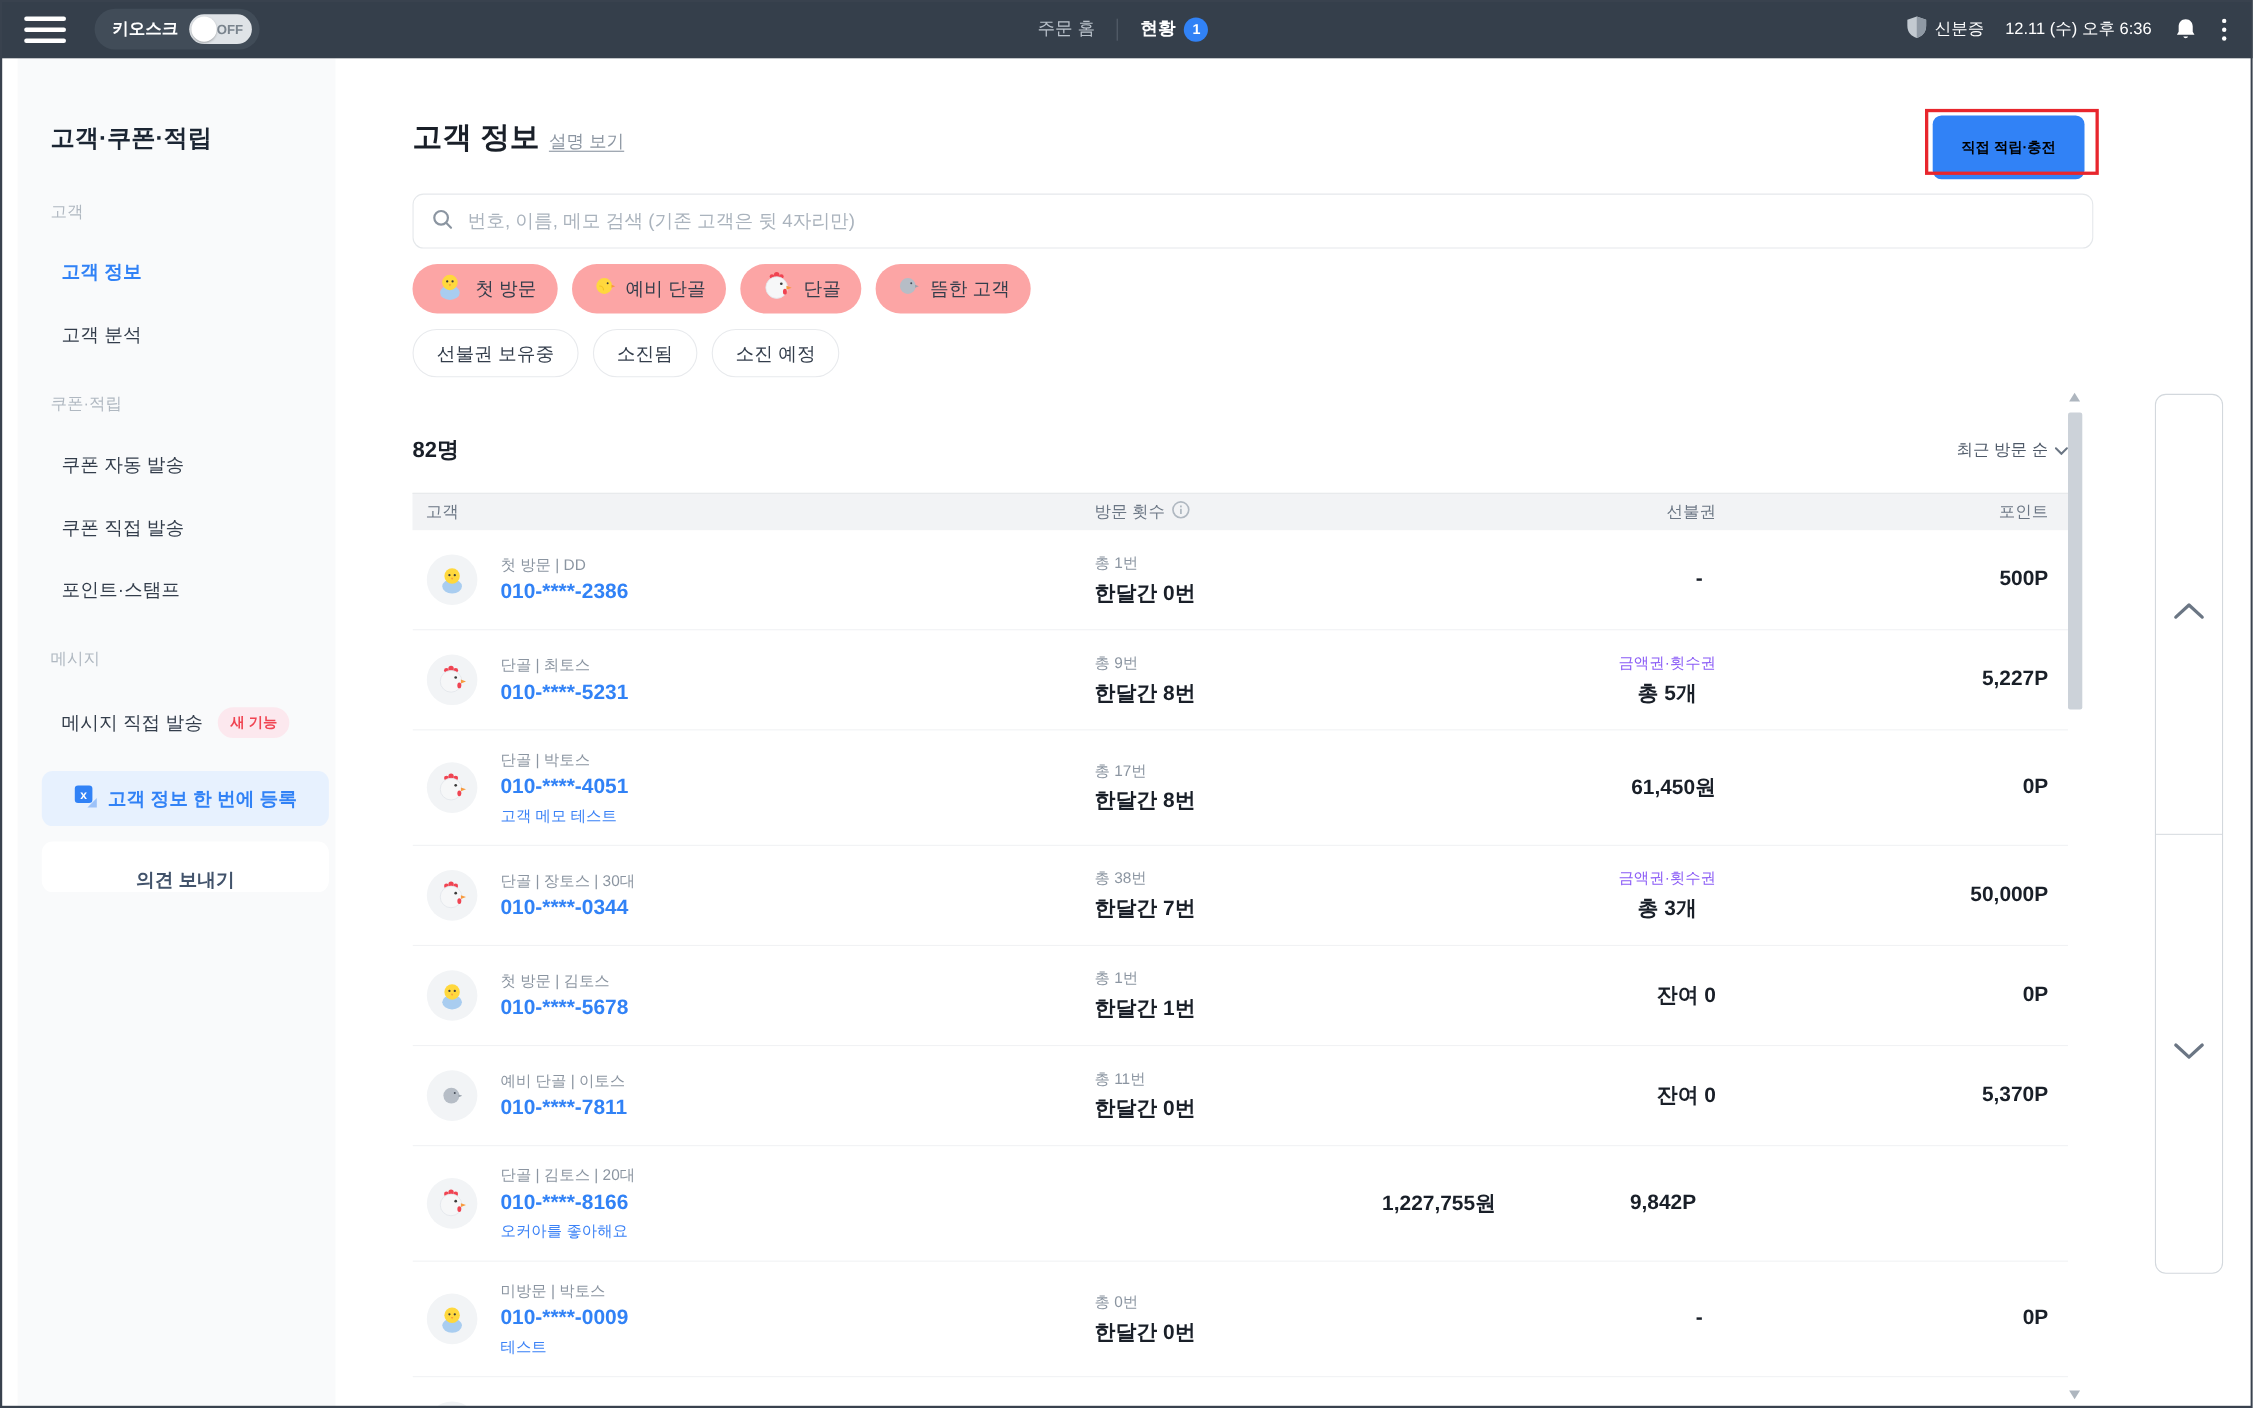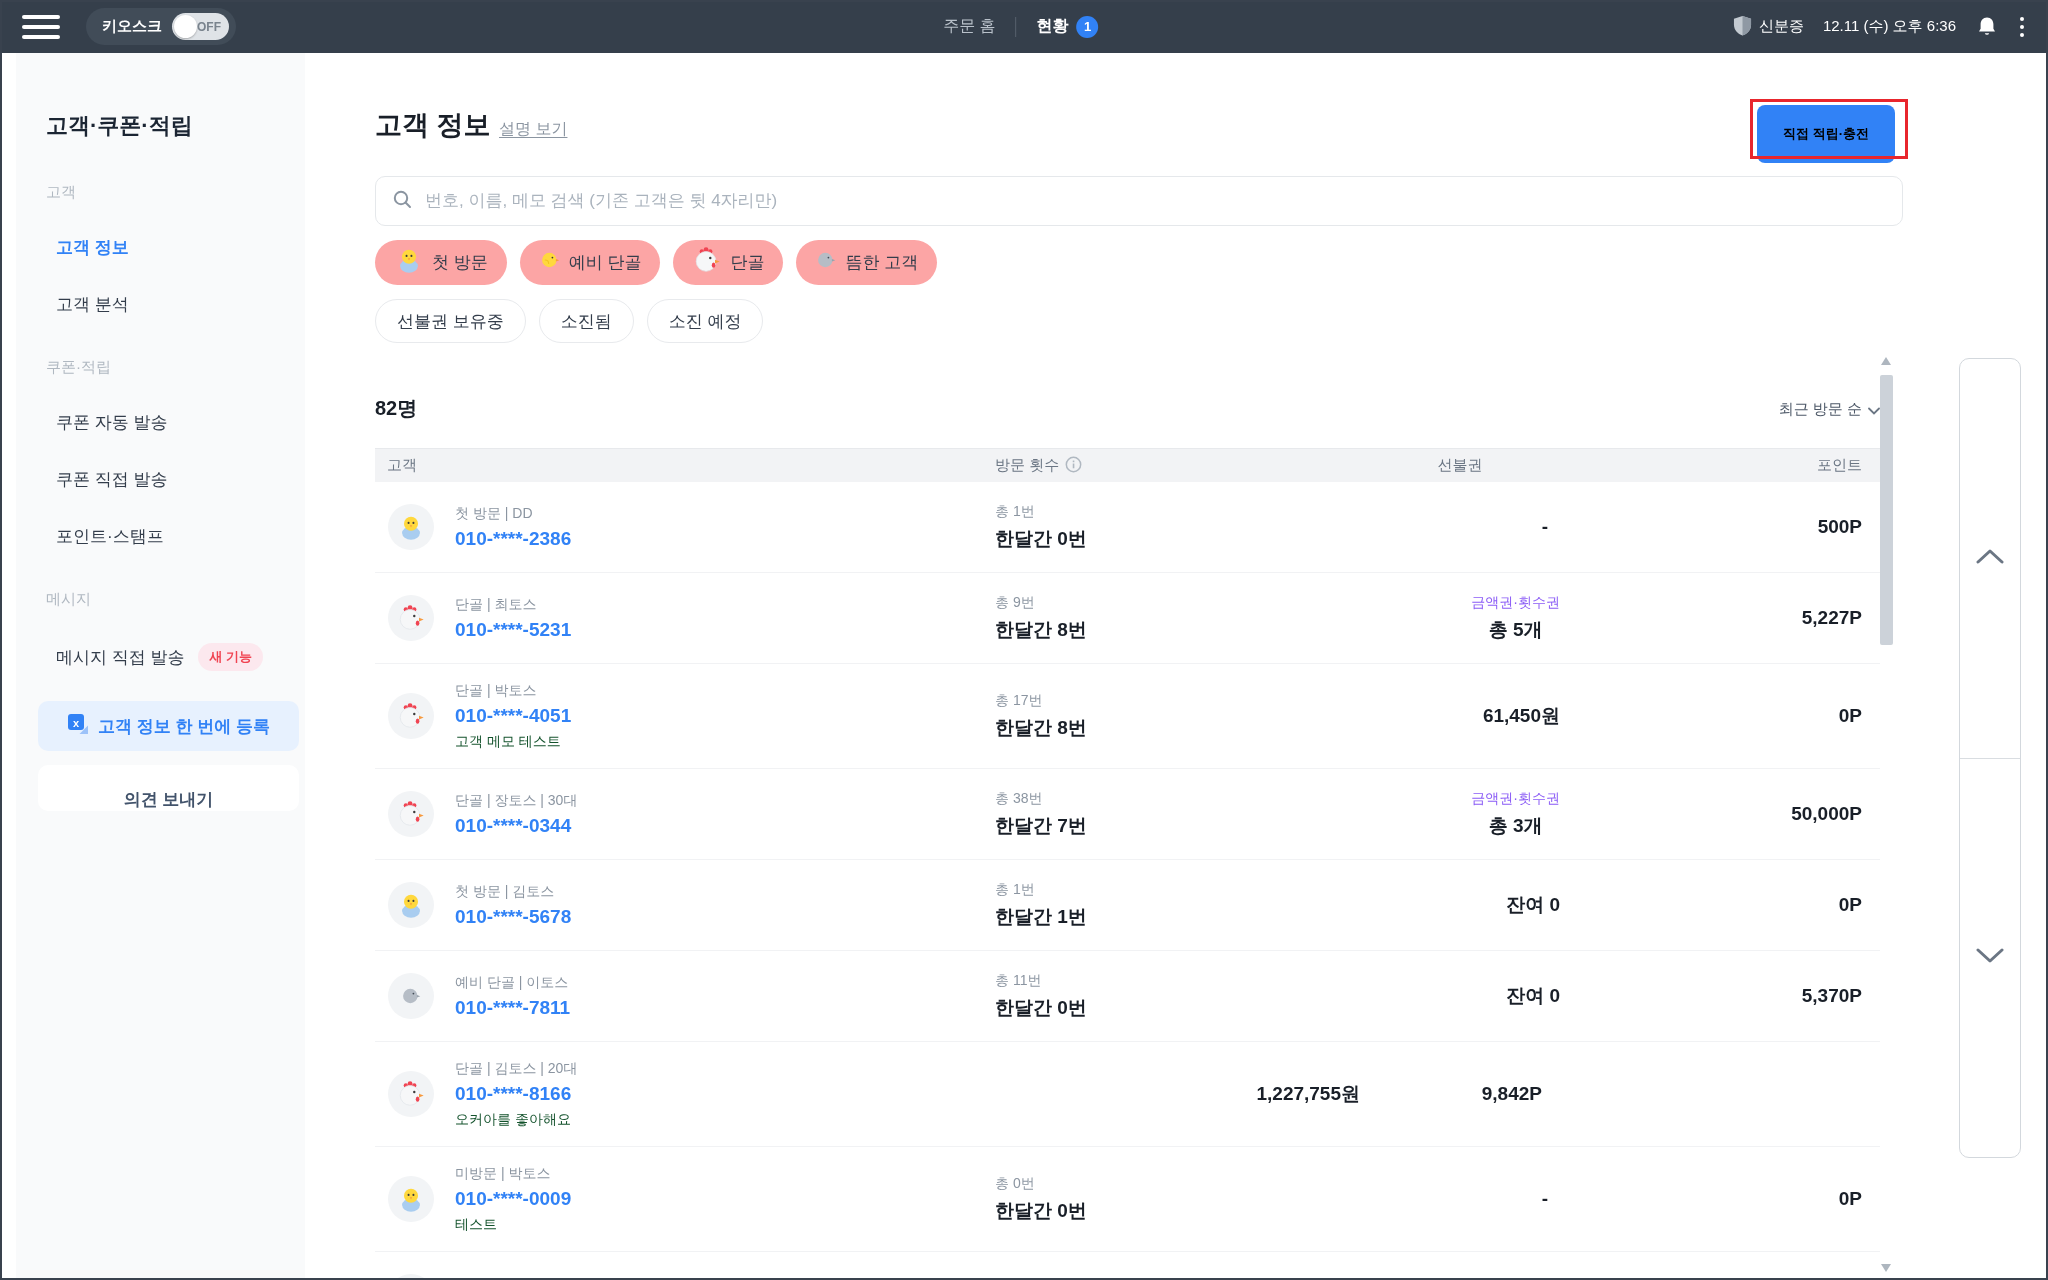--- a/index.html
+++ b/index.html
@@ -56,31 +56,31 @@
   .chips2{top:246px}
   .chip{height:45px;border-radius:23px;background:#fca5a5;display:flex;align-items:center;gap:8px;padding:0 19px;font-size:17px;color:#333d4b;cursor:pointer}
   .chip.outline{height:44px;background:#fff;border:1.5px solid #e8eaed;box-sizing:border-box;padding:0 21px}
   .count{position:absolute;left:70px;top:342px;font-size:20px;font-weight:700;color:#191f28}
   .sort{position:absolute;right:168px;top:347px;font-size:15px;color:#4e5968;display:flex;align-items:center;gap:6px;cursor:pointer}
 
   .thead{position:absolute;left:70px;top:395px;width:1505px;height:34px;background:#f2f3f5;border-top:1px solid #e7e9ec;
          display:grid;grid-template-columns:66px 554px 365px 200px 1fr;align-items:center;font-size:15px;color:#6b7684;box-sizing:border-box}
   .th-customer{grid-column:1/3;padding-left:12px}
   .th-visits{display:flex;align-items:center;gap:6px}
-  .th-prepaid{text-align:center}
+  .th-prepaid{text-align:right}
   .th-points{text-align:right;padding-right:18px}
 
   .list{position:absolute;left:70px;top:429px;width:1505px;height:798px;overflow:hidden}
   .row{display:grid;grid-template-columns:66px 554px 365px 200px 1fr;align-items:center;height:90px;border-bottom:1px solid #f1f2f4;cursor:pointer}
   .row.has-memo{height:104px}
   .avatar{width:46px;height:46px;border-radius:50%;background:#f2f4f6;margin-left:13px;display:flex;align-items:center;justify-content:center}
   .namecell{padding-left:14px}
   .tag{font-size:14px;color:#8b95a1}
   .phone{font-size:19px;font-weight:700;color:#3182f6;margin-top:5px}
-  .memo{font-size:14px;color:#14532d;margin-top:6px}
+  .memo{font-size:14px;color:#3b82f6;margin-top:6px}
   .visits-total{font-size:14px;color:#8b95a1}
   .visits-month{font-size:19px;font-weight:700;color:#191f28;margin-top:5px}
   .prepaid{text-align:right}
   .prepaid-inner{display:inline-block;text-align:center}
   .pp-label{font-size:14px;color:#8b5cf6;margin-bottom:5px}
   .pp-value{font-size:19px;font-weight:700;color:#191f28}
   .dash-row .pp-value{padding-right:12px}
   .points{text-align:right;padding-right:18px;font-size:19px;font-weight:700;color:#191f28}
 
   

